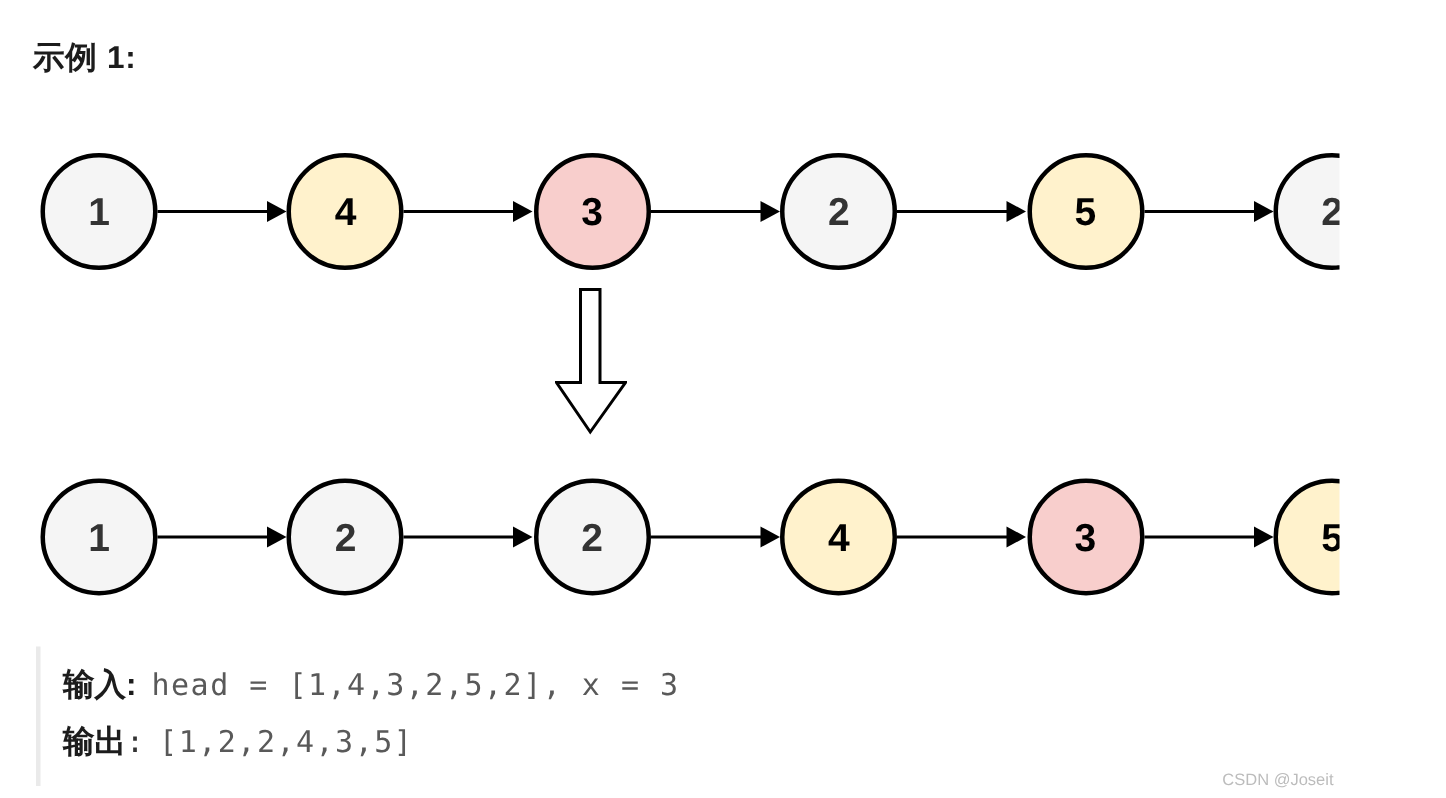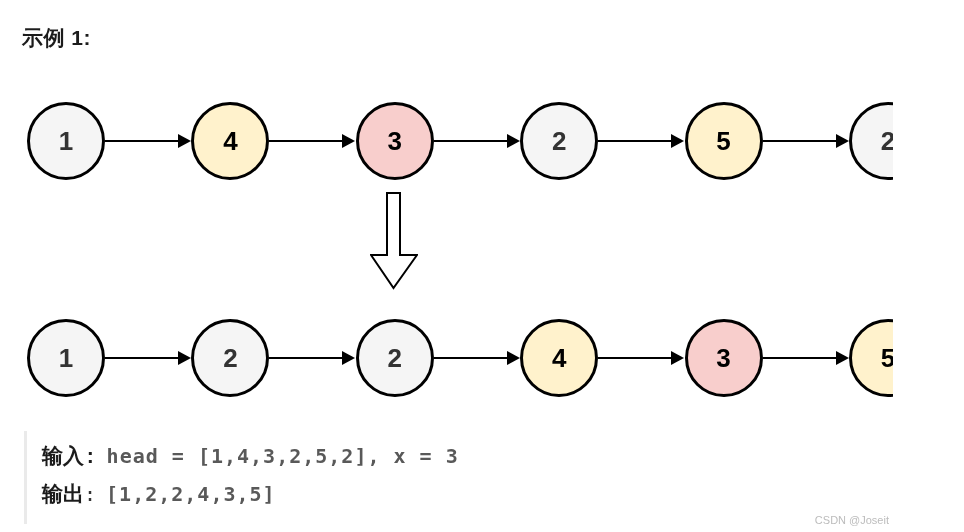--- a/index.html
+++ b/index.html
@@ -26,25 +26,25 @@
     position:absolute;left:73px;top:31.5px;width:0;height:0;display:block;
     border-style:solid;border-width:7px 0 7px 13px;
     border-color:transparent transparent transparent #000;
   }
   .down-arrow{position:absolute;left:370px;top:192px;}
   .io-block{
     position:absolute;left:24px;top:431px;
     border-left:3px solid #eaeaea;padding:7px 0 10px 15px;
   }
   .io-line{white-space:nowrap;line-height:37px;font-size:20px;}
-  .io-label{font-weight:bold;color:#1c1c1c;font-size:21px;font-family:Liberation Mono, monospace;}
+  .io-label{font-weight:bold;color:#1c1c1c;font-size:21px;}
   .io-colon{color:#333;font-size:20px;font-family:"DejaVu Sans Mono","Liberation Mono",monospace;}
   .io-value{
     font-family:"DejaVu Sans Mono","Liberation Mono",monospace;
-    color:#595959;margin-left:10px;font-size:20px;letter-spacing:1px;font-weight:bold;
+    color:#595959;margin-left:10px;font-size:20px;letter-spacing:1px;
   }
   .watermark{
     position:absolute;right:4px;bottom:6px;
     font-size:11px;color:#bcbcbc;
   }
 </style>
 </head>
 <body>
 
 <div class="canvas">

